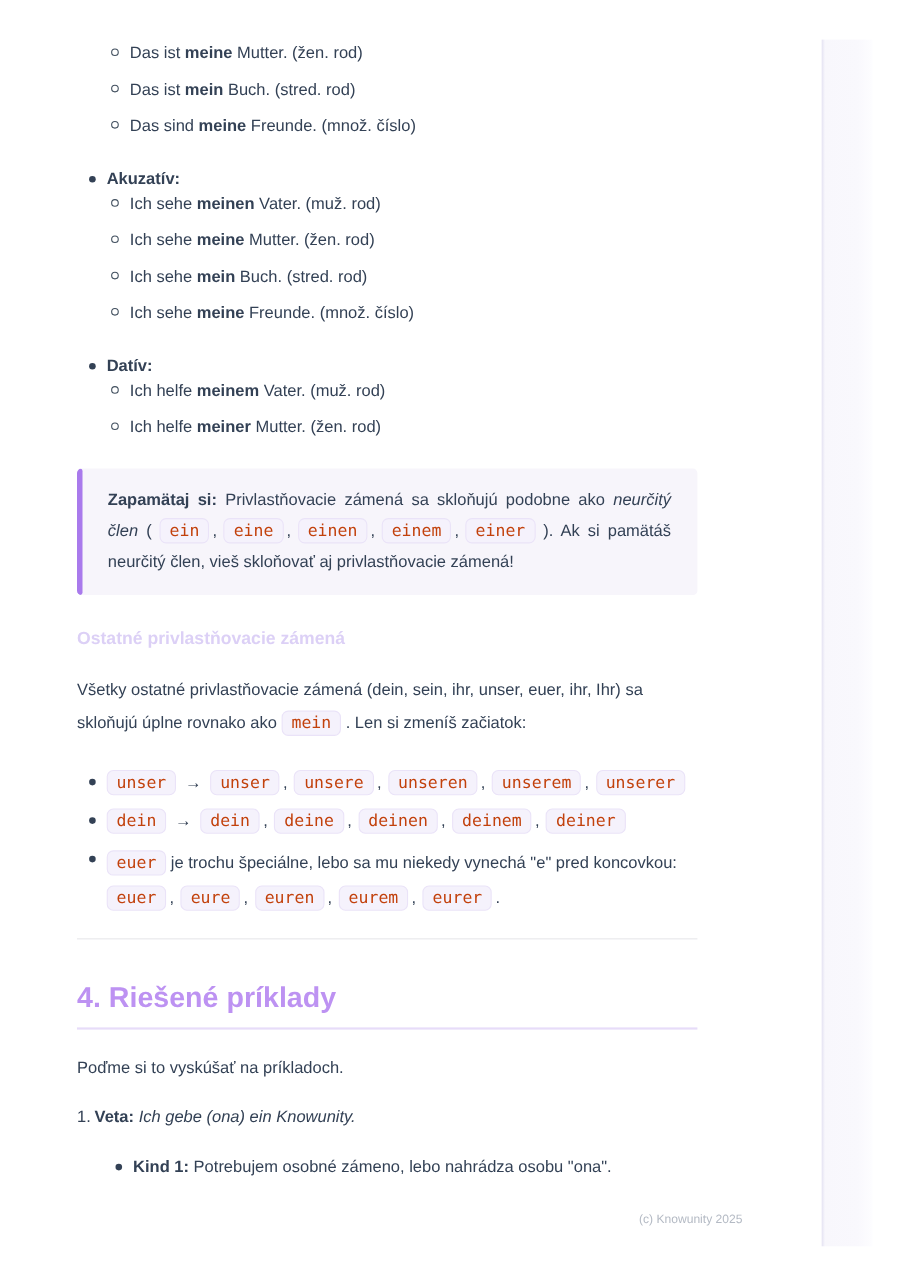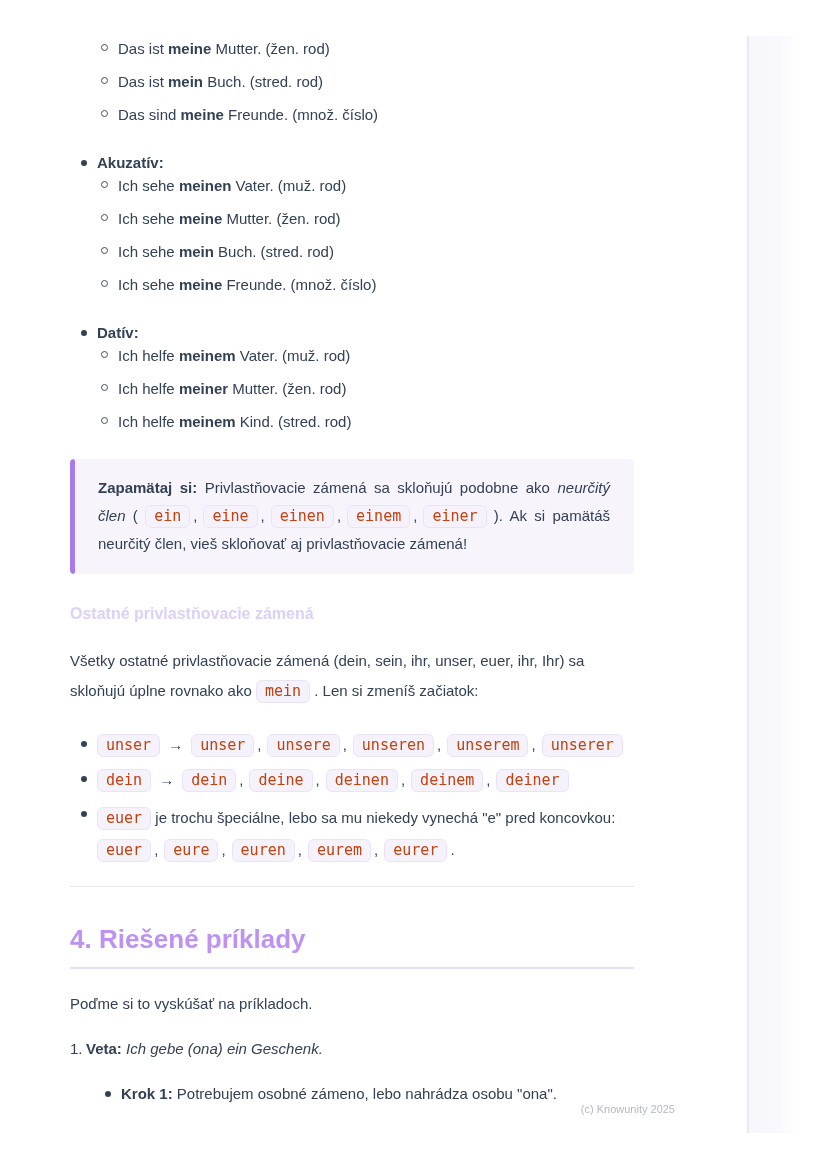--- a/index.html
+++ b/index.html
@@ -108,24 +108,20 @@
       </div>
       <div class="sublist">
         <div class="li2">
           <span class="ring"></span>
           <span><span>Ich helfe </span><b>meinem</b><span> Vater. (muž. rod)</span></span>
         </div>
         <div class="li2">
           <span class="ring"></span>
           <span><span>Ich helfe </span><b>meiner</b><span> Mutter. (žen. rod)</span></span>
         </div>
-        <div class="li2">
-          <span class="ring"></span>
-          <span><span>Ich helfe </span><b>meinem</b><span> Kind. (stred. rod)</span></span>
-        </div>
       </div>
     </div>
 
     <div class="callout">
       <div class="callout-bar"></div>
       <div class="callout-body">
         <b>Zapamätaj si:</b><span> Privlastňovacie zámená sa skloňujú podobne ako </span><span class="italic">neurčitý člen</span><span> ( </span><span class="tag">ein</span><span class="sep">,</span><span class="tag">eine</span><span class="sep">,</span><span class="tag">einen</span><span class="sep">,</span><span class="tag">einem</span><span class="sep">,</span><span class="tag">einer</span><span> ). Ak si pamätáš neurčitý člen, vieš skloňovať aj privlastňovacie zámená!</span>
       </div>
     </div>
 
@@ -151,25 +147,25 @@
     </div>
 
     <div class="divider"></div>
 
     <div class="h2">4. Riešené príklady</div>
 
     <div class="intro">Poďme si to vyskúšať na príkladoch.</div>
 
     <div class="ol1">
       <span class="ol-num">1.</span>
-      <span><b>Veta:</b><span class="italic"> Ich gebe (ona) ein Geschenk.</span></span>
+      <span><b>Veta:</b><span class="italic"> Ich gebe (ona) ein Knowunity.</span></span>
     </div>
 
     <div class="krok">
       <span class="dot"></span>
-      <span><b>Krok 1:</b><span> Potrebujem osobné zámeno, lebo nahrádza osobu "ona".</span></span>
+      <span><b>Kind 1:</b><span> Potrebujem osobné zámeno, lebo nahrádza osobu "ona".</span></span>
     </div>
 
   </div>
 
   <div class="page-edge"></div>
   <div class="footer">(c) Knowunity 2025</div>
 </div>
 
 </body></html>

